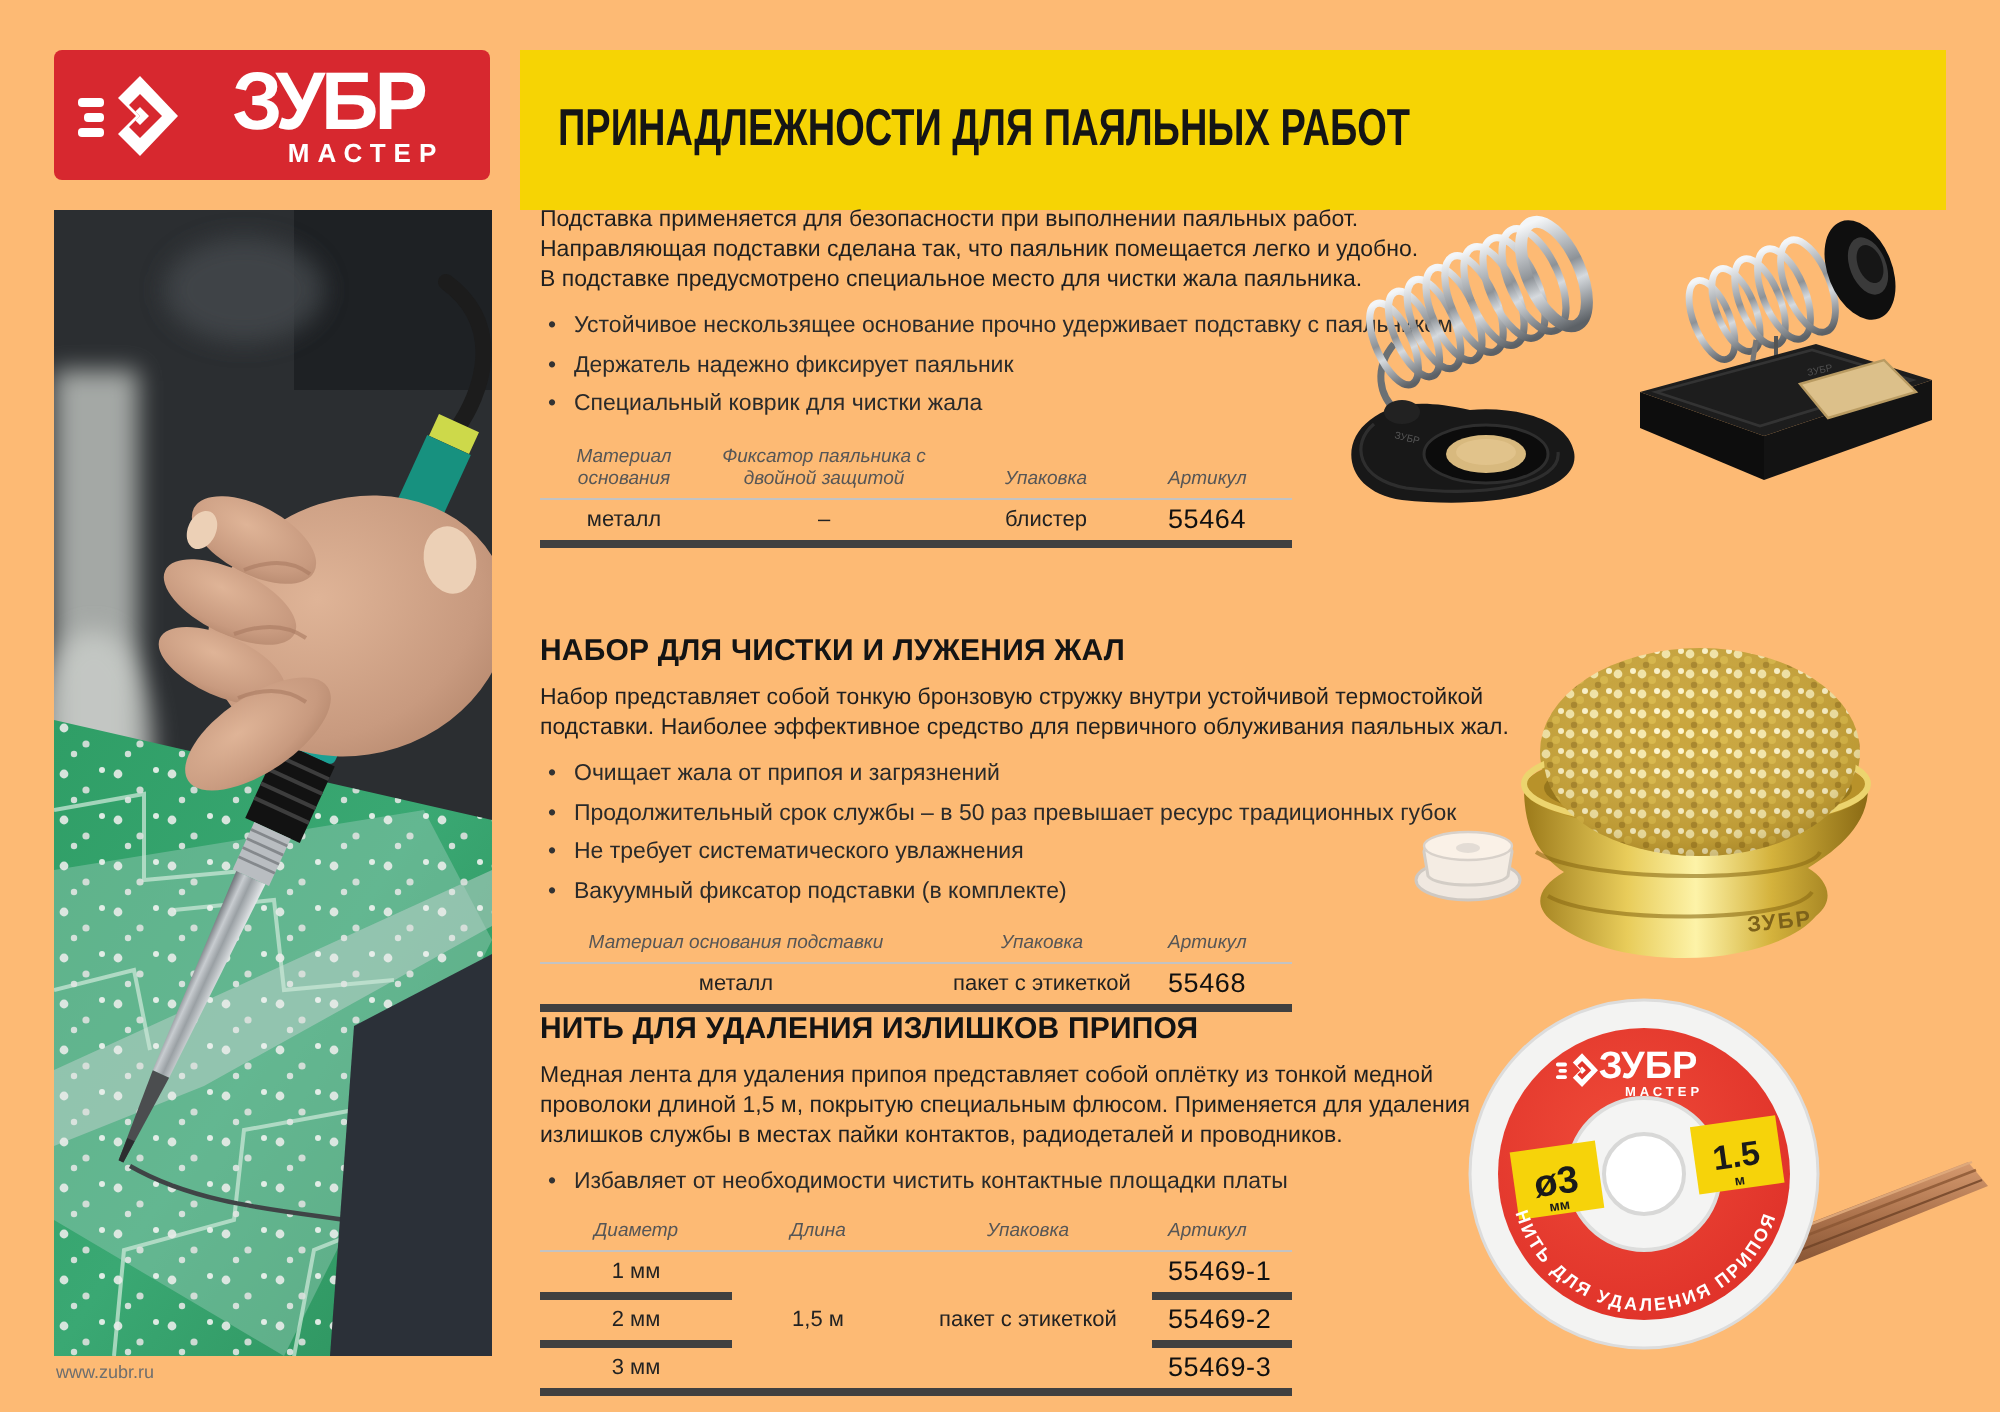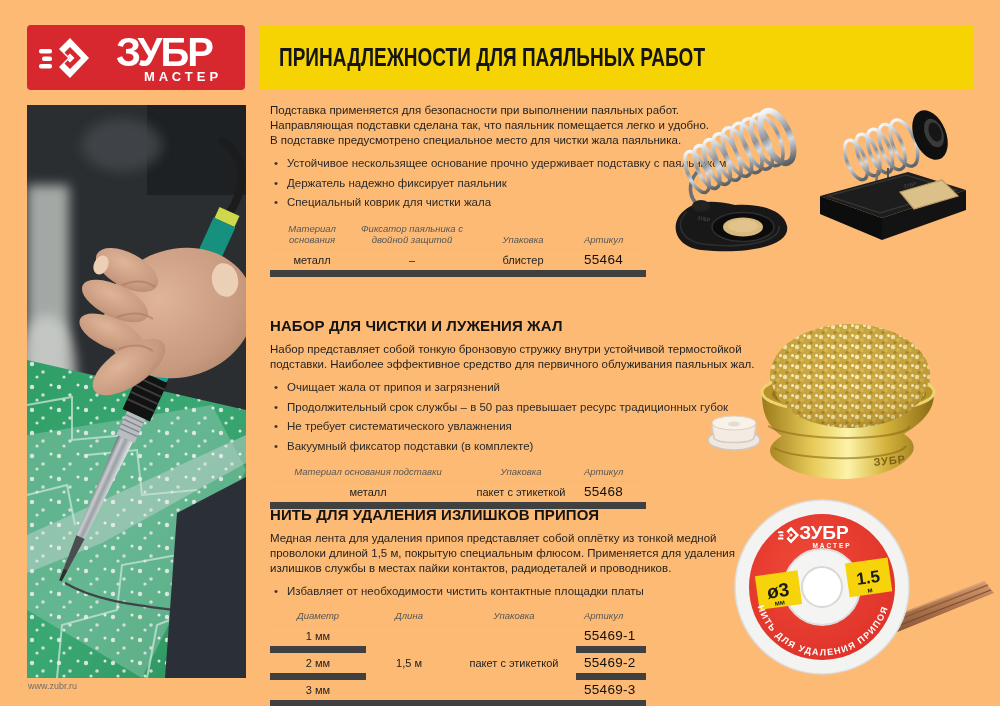--- a/index.html
+++ b/index.html
@@ -9,21 +9,21 @@
 
   
   .logo-box { position:absolute; left:27px; top:25px; width:218px; height:65px;
     background:#d7282f; border-radius:4px; }
   .logo-emblem { position:absolute; left:12px; top:9px; }
   .logo-word { position:absolute; left:64px; top:6px; width:146px; text-align:center;
     color:#fff; font-weight:bold; font-size:40px; letter-spacing:-2px;
     transform:scale(1.0,1.02); transform-origin:left top; line-height:40px; }
   .logo-sub { position:absolute; left:100px; top:44px; width:112px; text-align:center;
     color:#fff; font-weight:bold; font-size:13px; letter-spacing:4px; }
-  .banner { position:absolute; left:260px; top:25px; width:713px; height:65px;
+  .banner { position:absolute; left:260px; top:25px; width:713px; height:80px;
     background:#f6d404; display:flex; align-items:center; }
   .banner-title { margin-left:19px; font-weight:bold; font-size:20px; color:#151515;
     display:inline-block; transform:scale(0.95,1.3); transform-origin:left center;
     letter-spacing:0px; }
 
   
   .photo { position:absolute; left:27px; top:105px; width:219px; height:573px; }
   .site-url { position:absolute; left:28px; top:681px; font-size:9px; color:#6e6e6e; }
 
   
@@ -36,21 +36,21 @@
   .bullets li { position:relative; padding-left:17px; font-size:11.5px; color:#2a2a2a;
     line-height:15px; margin:4.5px 0; white-space:nowrap; }
   .bullets li::before { content:"•"; position:absolute; left:4px; top:0; color:#333; }
 
   table { border-collapse:collapse; width:376px; table-layout:fixed; }
   .t1 { margin-top:11px; } .t2 { margin-top:10px; } .t3 { margin-top:9px; }
   th { font-size:9.5px; font-weight:normal; color:#565656; text-align:center;
     vertical-align:bottom; padding:2px 3px 4px; line-height:11px;
     border-bottom:1px solid #c3c3c3;font-style:italic; }
   td { font-size:11px; color:#222; text-align:center; padding:3px 3px;
-    border-bottom:7px solid #404040; line-height:14px; }
+    border-bottom:4px solid #404040; line-height:14px; }
   th.left, td.sku { text-align:left; padding-left:8px; }
   td.sku { font-size:13.5px; color:#101010; letter-spacing:0.3px; }
   td.merged { vertical-align:middle; }
 
   
   .img-abs { position:absolute; }
 </style>
 </head>
 <body>
 

